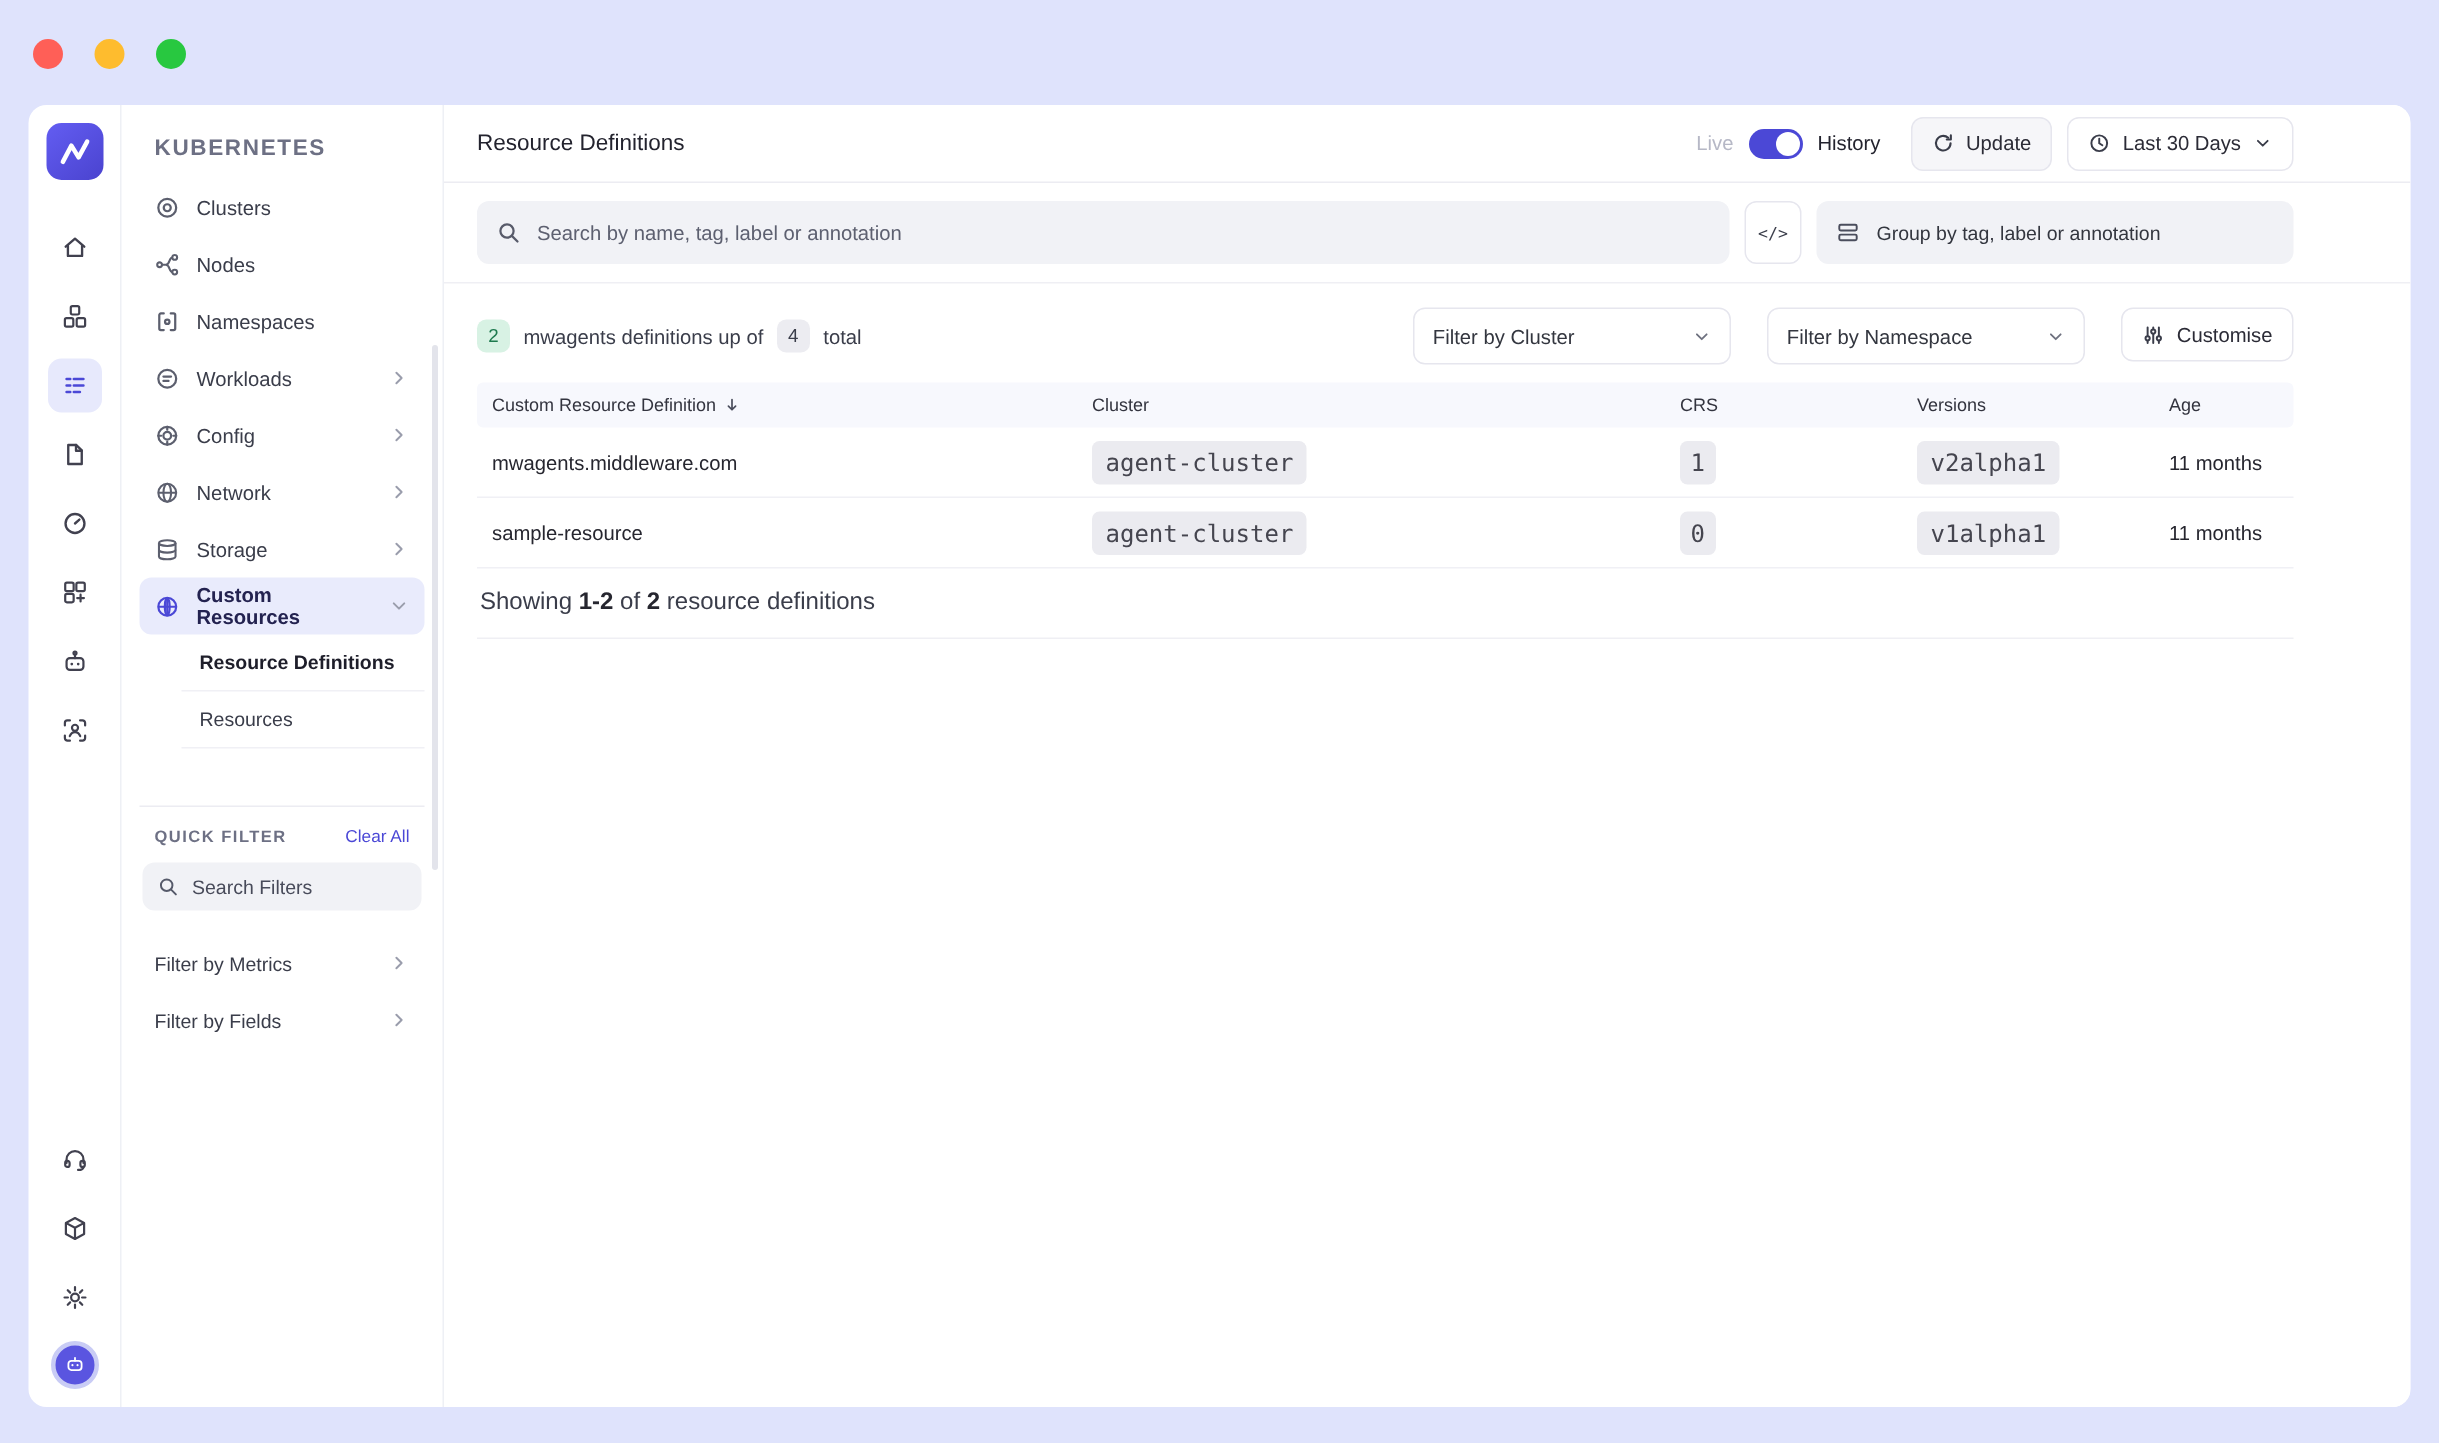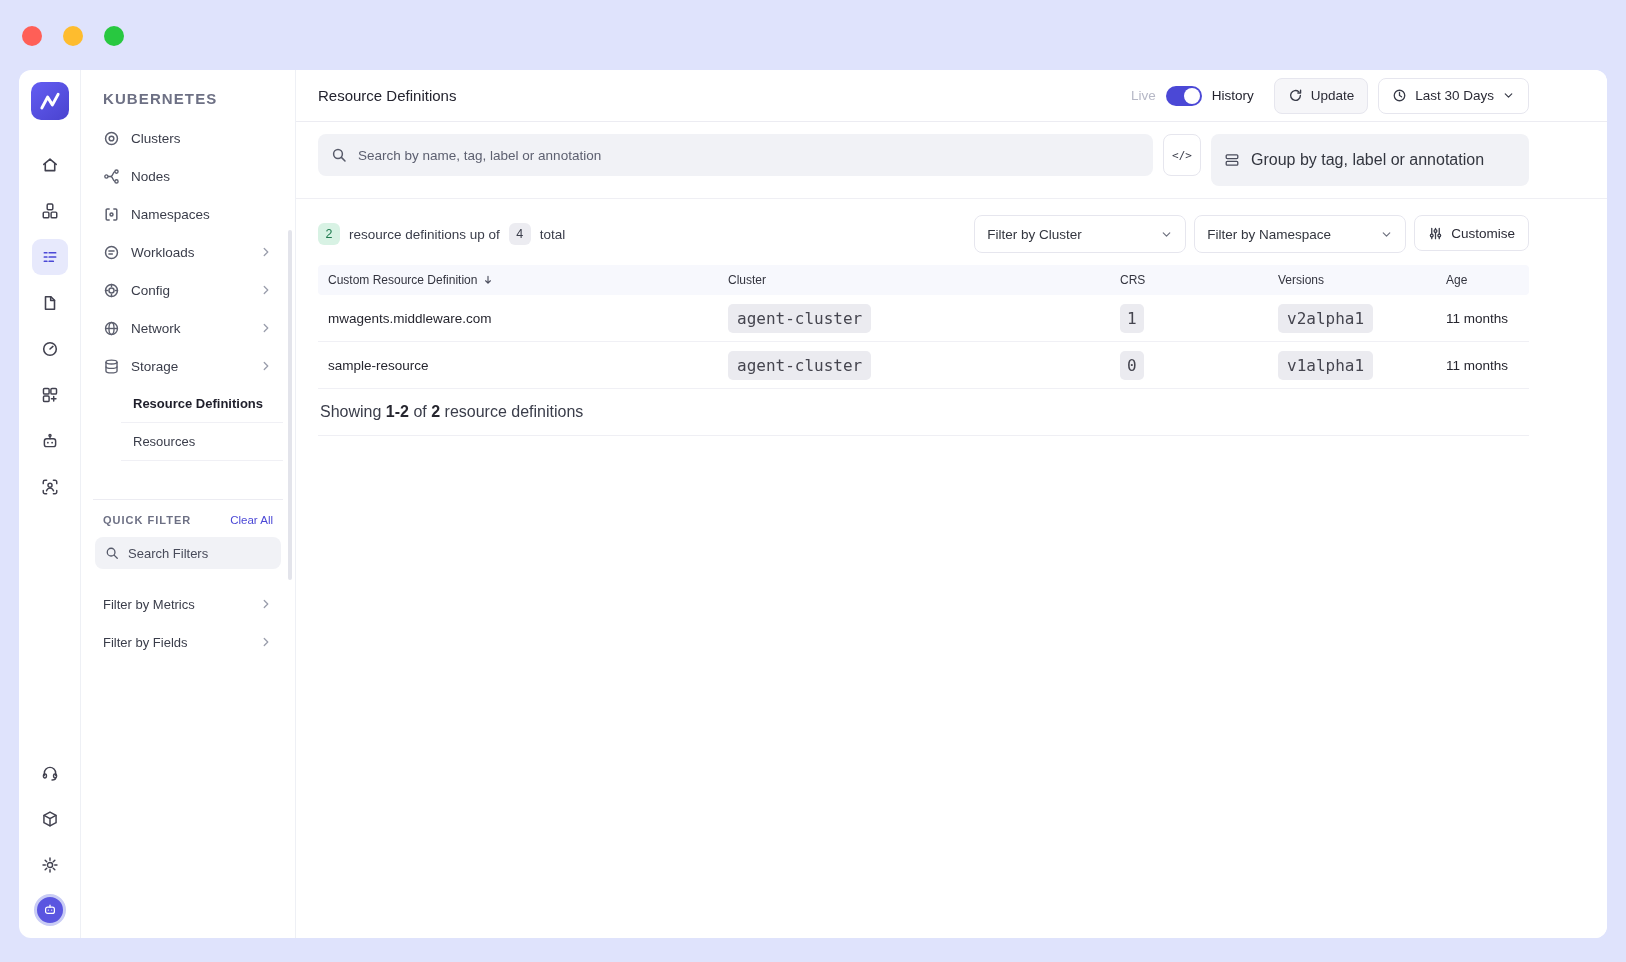--- a/index.html
+++ b/index.html
@@ -142,37 +142,37 @@
     font-size: 13.5px; font-family: inherit; color: #2b2b36;
   }
   .search-box input::placeholder { color: #5d6070; }
   .code-btn {
     width: 38px; height: 42px; flex: 0 0 38px;
     border: 1px solid #e6e6ee; border-radius: 8px; background: #fff;
     display: flex; align-items: center; justify-content: center;
     font-family: "DejaVu Sans Mono", monospace; font-size: 11px; color: #3a3d4a; cursor: pointer;
   }
   .group-box {
-    width: 318px; flex: 0 0 318px; height: 52px; background: #f1f2f6; border-radius: 8px;
+    width: 318px; flex: 0 0 318px; height: 42px; background: #f1f2f6; border-radius: 8px;
     display: flex; align-items: center; gap: 11px; padding: 0 13px;
-    font-size: 16px; color: #33363f; cursor: pointer;
+    font-size: 13px; color: #33363f; cursor: pointer;
   }
   .group-box .gico { color: #4a4d5c; display: flex; }
 
   .content { padding: 16px 78px 0 22px; }
   .summary { display: flex; align-items: center; margin-bottom: 12px; }
   .badge {
     min-width: 22px; height: 22px; border-radius: 6px;
     display: inline-flex; align-items: center; justify-content: center;
     font-size: 12.5px; padding: 0 6px;
   }
   .badge.green { background: #d8f2e4; color: #1e7a4e; }
   .badge.grey { background: #ececf1; color: #3a3d4a; }
   .summary-text { font-size: 13.5px; color: #3a3d4a; margin: 0 9px; }
-  .summary-right { margin-left: auto; display: flex; gap: 8px; }
+  .summary-right { margin-left: auto; display: flex; gap: 24px; }
   .select {
     width: 212px; height: 38px; border: 1px solid #e6e6ee; border-radius: 8px;
     background: #fff; display: flex; align-items: center; justify-content: space-between;
     padding: 0 12px; font-size: 13.5px; color: #33363f; cursor: pointer;
   }
   .select .chevd { color: #6f7280; display: flex; }
 
   .table-head {
     display: grid; grid-template-columns: 400px 392px 158px 168px 1fr;
     background: #f7f8fd; height: 30px; align-items: center;
@@ -425,20 +425,35 @@
       </span>
       <span>Storage</span>
       <span class="chev">
         <svg width="14" height="14" viewBox="0 0 16 16" fill="none" stroke="currentColor" stroke-width="1.5" stroke-linecap="round" stroke-linejoin="round">
             <path d="M6 4l4 4-4 4"></path>
           </svg>
       </span>
     </div>
 
 
+    <div class="nav-item active">
+      <span class="nico">
+        <svg width="17" height="17" viewBox="0 0 16 16" fill="none" stroke="currentColor" stroke-width="1.4">
+            <circle cx="8" cy="8" r="5.6"></circle>
+            <path d="M2.4 8h11.2M8 2.4v11.2"></path>
+            <path d="M8 2.4c2 1.5 2 9.7 0 11.2M8 2.4c-2 1.5-2 9.7 0 11.2"></path>
+          </svg>
+      </span>
+      <span>Custom Resources</span>
+      <span class="chev">
+        <svg width="14" height="14" viewBox="0 0 16 16" fill="none" stroke="currentColor" stroke-width="1.5" stroke-linecap="round" stroke-linejoin="round">
+            <path d="M4 6l4 4 4-4"></path>
+          </svg>
+      </span>
+    </div>
 
     <div class="sub-item active">
       <span>Resource Definitions</span>
     </div>
     <div class="sub-item">
       <span>Resources</span>
     </div>
 
     <div class="sb-divider"></div>
 
@@ -532,21 +547,21 @@
             </svg>
         </span>
         <span>Group by tag, label or annotation</span>
       </div>
     </div>
 
     <div class="content">
 
       <div class="summary">
         <span class="badge green">2</span>
-        <span class="summary-text">resource definitions up of</span>
+        <span class="summary-text">mwagents definitions up of</span>
         <span class="badge grey">4</span>
         <span class="summary-text">total</span>
 
         <div class="summary-right">
           <div class="select">
             <span>Filter by Cluster</span>
             <span class="chevd">
               <svg width="13" height="13" viewBox="0 0 16 16" fill="none" stroke="currentColor" stroke-width="1.5" stroke-linecap="round" stroke-linejoin="round">
                   <path d="M4 6l4 4 4-4"></path>
                 </svg>

